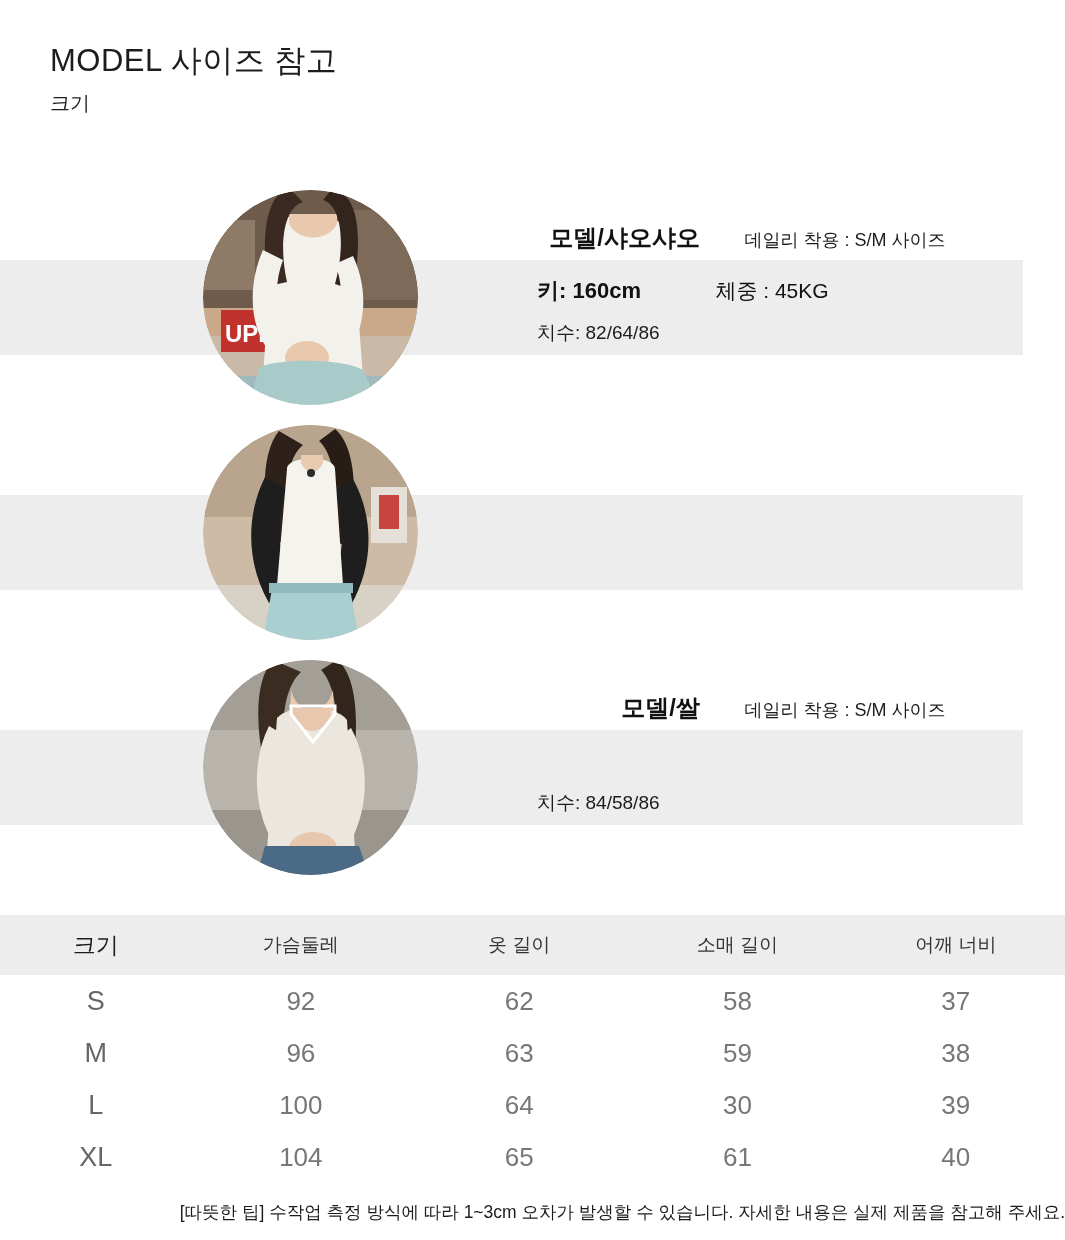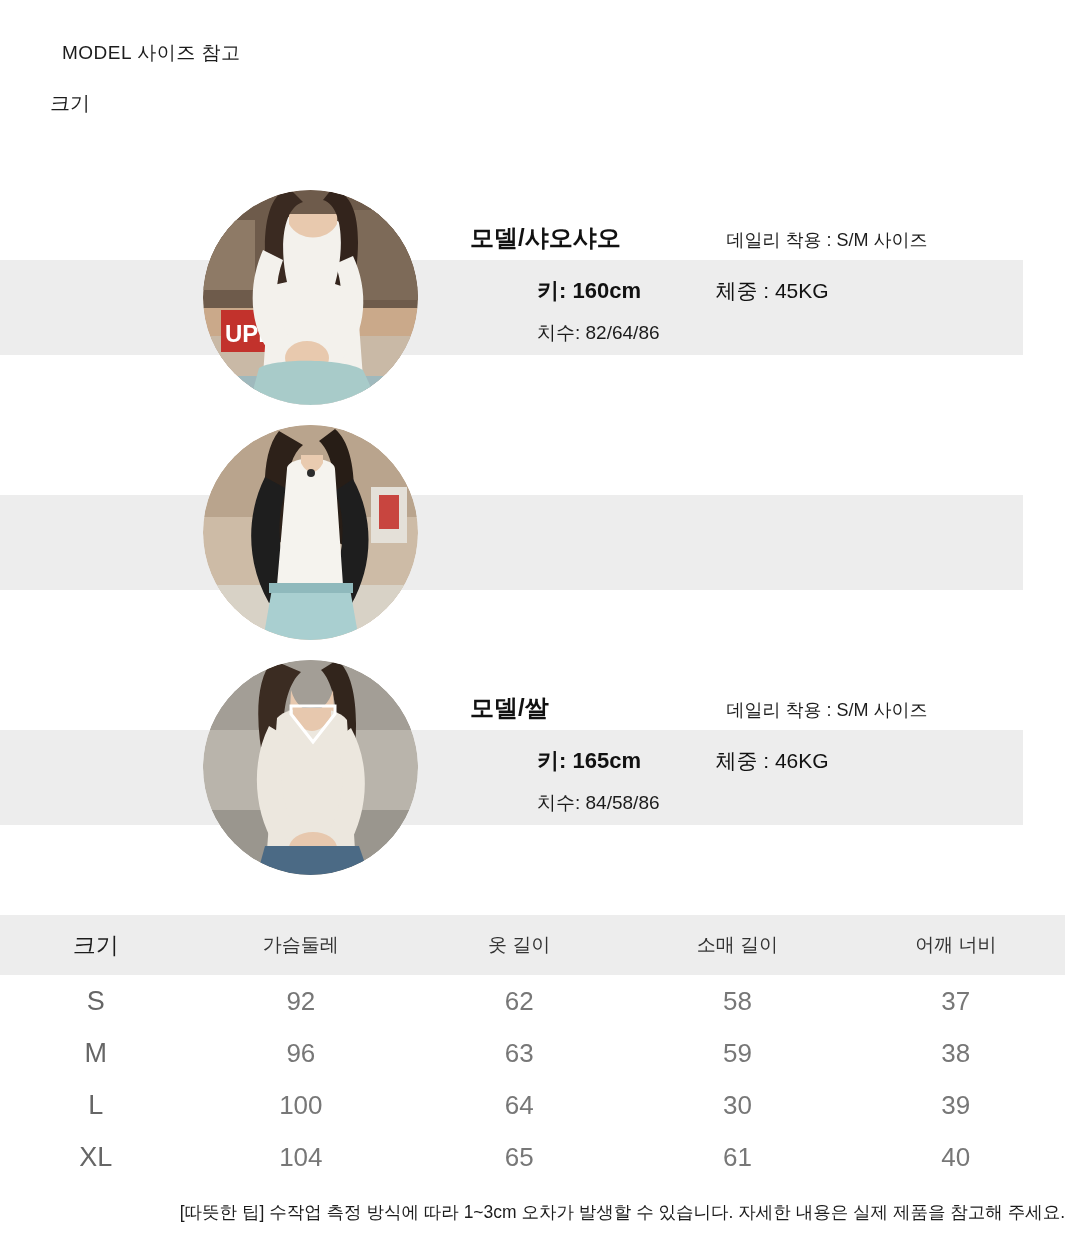--- a/index.html
+++ b/index.html
@@ -18,23 +18,23 @@
   }
 
   
   .header {
     position: absolute;
     left: 0; top: 0;
     width: 100%;
   }
   .header-title {
     position: absolute;
-    left: 62px;
+    left: 50px;
     top: 40px;
-    font-size: 19px;
+    font-size: 31px;
     font-weight: 400;
     letter-spacing: 0.5px;
     color: #1c1c1c;
     white-space: nowrap;
   }
   .header-sub {
     position: absolute;
     left: 50px;
     top: 90px;
     font-size: 20px;
@@ -87,27 +87,27 @@
     left: 0;
     width: 100%;
     white-space: nowrap;
   }
   .mi-name {
     font-size: 24px;
     font-weight: bold;
     color: #111;
     display: inline-block;
     width: 230px;
-    text-align: left;
+    text-align: right;
   }
   .mi-daily {
     font-size: 18px;
     font-weight: 400;
     color: #1c1c1c;
-    margin-left: 22px;
+    margin-left: 40px;
   }
   .mi-line2 {
     position: absolute;
     top: 96px;
     left: 67px;
     white-space: nowrap;
     text-align: center;
   }
   .mi-height {
     font-size: 22px;
@@ -286,24 +286,20 @@
           <ellipse cx="110" cy="188" rx="24" ry="16" fill="#e7c8ae"></ellipse>
           <path d="M62 186 L156 186 L166 215 L54 215 Z" fill="#4b6a85"></path>
         </g>
       </svg>
     </div>
     <div class="model-info">
       <div class="mi-line1">
         <span class="mi-name">모델/쌀</span>
         <span class="mi-daily">데일리 착용 : S/M 사이즈</span>
       </div>
-      <div class="mi-line2">
-        <span class="mi-height">키: 165cm</span>
-        <span class="mi-weight">체중 : 46KG</span>
-      </div>
       <div class="mi-line3">치수: 84/58/86</div>
     </div>
   </div>
 
 </div>
 
 <table class="size-table">
   <colgroup>
     <col class="c0">
       <col class="c1">

